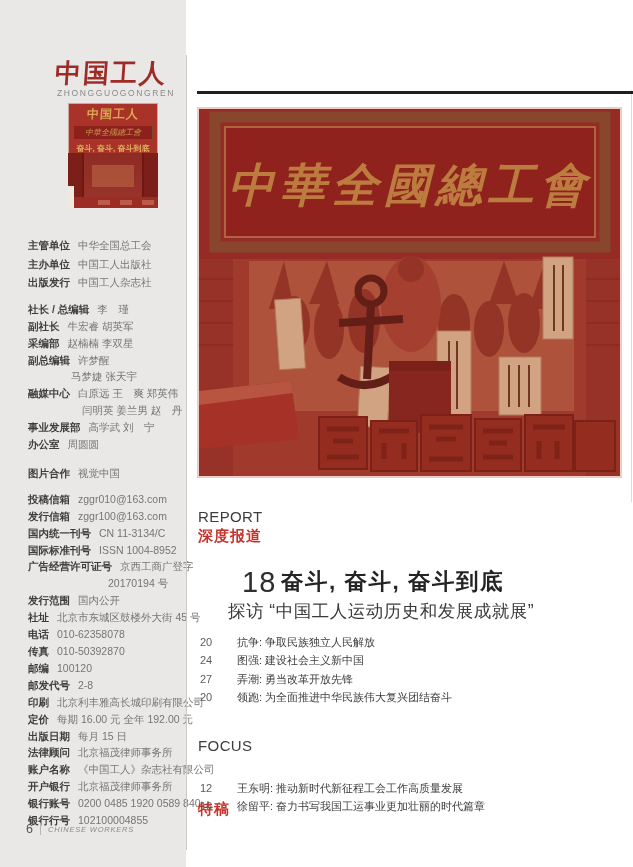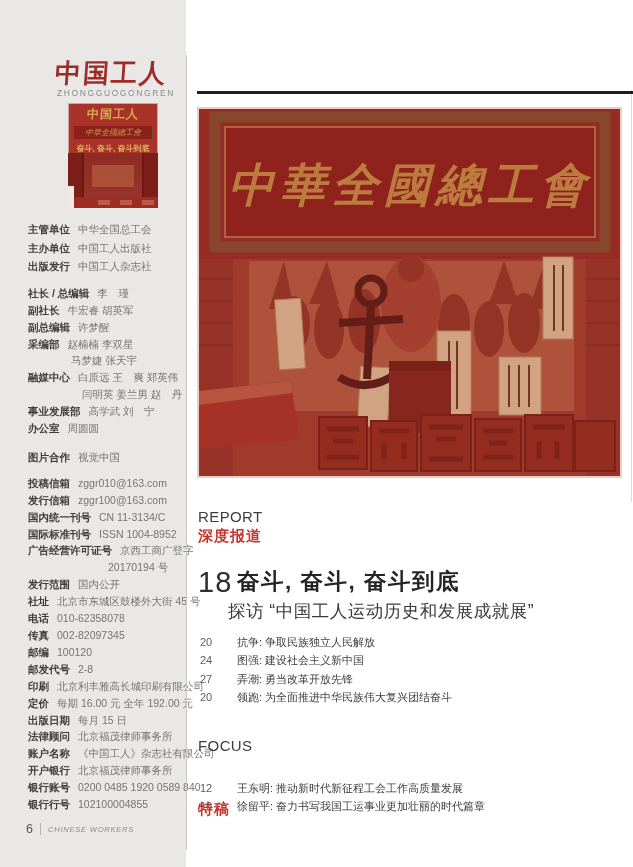--- a/index.html
+++ b/index.html
@@ -29,21 +29,21 @@
     background:linear-gradient(#8e2b22,#97332a); }
   .cover-curtain-l,.cover-curtain-r { position:absolute; top:0; width:16px; height:44px; background:#7c1f18; }
   .cover-curtain-l { left:0; border-right:2px solid #6d1812; }
   .cover-curtain-r { right:0; border-left:2px solid #6d1812; }
   .cover-stage { position:absolute; left:24px; top:12px; width:42px; height:22px; background:#b2593d; opacity:.8; }
   .cover-foot { position:absolute; left:0; bottom:0; width:90px; height:11px; background:#9d2d24; }
   .cover-spine { position:absolute; left:0; bottom:0; width:6px; height:22px; background:#efe9e2; }
   .cover-mark { position:absolute; bottom:3px; width:12px; height:5px; background:#c4705a; opacity:.7; }
 
   
-  #masthead-groups { position:absolute; left:28px; top:220px; width:152px; }
+  #masthead-groups { position:absolute; left:28px; top:236px; width:152px; }
   .info-group { margin-bottom:9px; }
   .info-group.g1 .info-row { line-height:18.6px; }
   .info-group.g3 { margin-top:12px; }
   .info-group.g4 { margin-top:6px; }
   .info-row { display:flex; gap:8px; line-height:16.9px; font-size:10.5px; white-space:nowrap; }
   .info-label { font-weight:700; color:#3e3e3e; flex:none; }
   .info-value { color:#757575; }
 
   
   .folio { position:absolute; left:26px; top:822px; display:flex; align-items:center; gap:7px; }
@@ -60,21 +60,21 @@
   .sec-label { position:absolute; font-size:15px; color:#3d3d3d; letter-spacing:.4px; }
   .sec-label-cn { position:absolute; font-size:15px; font-weight:700; color:#c5342c; letter-spacing:1px; }
   #report-label { left:198px; top:508px; }
   #report-label-cn { left:198px; top:527px; }
   #focus-label { left:198px; top:737px; }
   #focus-label-cn { left:198px; top:800px; }
 
   .feature { position:absolute; left:198px; top:567px; }
   .feature-row { display:flex; align-items:flex-start; }
   .feature-page { width:39px; font-size:29px; color:#2e2e2e; font-family:"Liberation Sans",sans-serif;
-    letter-spacing:1px; line-height:30px; }
+    letter-spacing:1px; line-height:30px;margin-left:44px; }
   .feature-title { font-size:22.5px; font-weight:700; color:#242424; letter-spacing:1.5px; line-height:30px; }
   .feature-sub { margin-left:30px; margin-top:2px; font-size:17.5px; color:#3a3a3a; letter-spacing:.5px; }
 
   .toc-list { position:absolute; left:200px; width:420px; }
   #report-items { top:633px; }
   #focus-items { top:780px; }
   .toc-item { display:flex; line-height:18.4px; font-size:11px; }
   .toc-page { width:37px; color:#5c5c5c; }
   .toc-text { color:#3c3c3c; }
   #focus-items .toc-item { line-height:17.6px; }
@@ -126,27 +126,27 @@
         <div class="info-group g2">
           <div class="info-row">
             <span class="info-label">社长 / 总编辑</span>
             <span class="info-value">李　瑾</span>
           </div>
           <div class="info-row">
             <span class="info-label">副社长</span>
             <span class="info-value">牛宏睿  胡英军</span>
           </div>
           <div class="info-row">
+            <span class="info-label">采编部</span>
+            <span class="info-value">赵楠楠  李双星</span>
+          </div>
+          <div class="info-row">
             <span class="info-label">副总编辑</span>
             <span class="info-value">许梦醒</span>
           </div>
-          <div class="info-row">
-            <span class="info-label">采编部</span>
-            <span class="info-value">赵楠楠  李双星</span>
-          </div>
           <div class="info-row" style="padding-left: 43px;">
             <span class="info-value">马梦婕  张天宇</span>
           </div>
           <div class="info-row">
             <span class="info-label">融媒中心</span>
             <span class="info-value">白原远  王　爽  郑英伟</span>
           </div>
           <div class="info-row" style="padding-left: 54px;">
             <span class="info-value">闫明英  姜兰男  赵　丹</span>
           </div>
@@ -196,21 +196,21 @@
           <div class="info-row">
             <span class="info-label">社址</span>
             <span class="info-value">北京市东城区鼓楼外大街 45 号</span>
           </div>
           <div class="info-row">
             <span class="info-label">电话</span>
             <span class="info-value">010-62358078</span>
           </div>
           <div class="info-row">
             <span class="info-label">传真</span>
-            <span class="info-value">002-82097345</span>
+            <span class="info-value">010-50392870</span>
           </div>
           <div class="info-row">
             <span class="info-label">邮编</span>
             <span class="info-value">100120</span>
           </div>
           <div class="info-row">
             <span class="info-label">邮发代号</span>
             <span class="info-value">2-8</span>
           </div>
           <div class="info-row">

